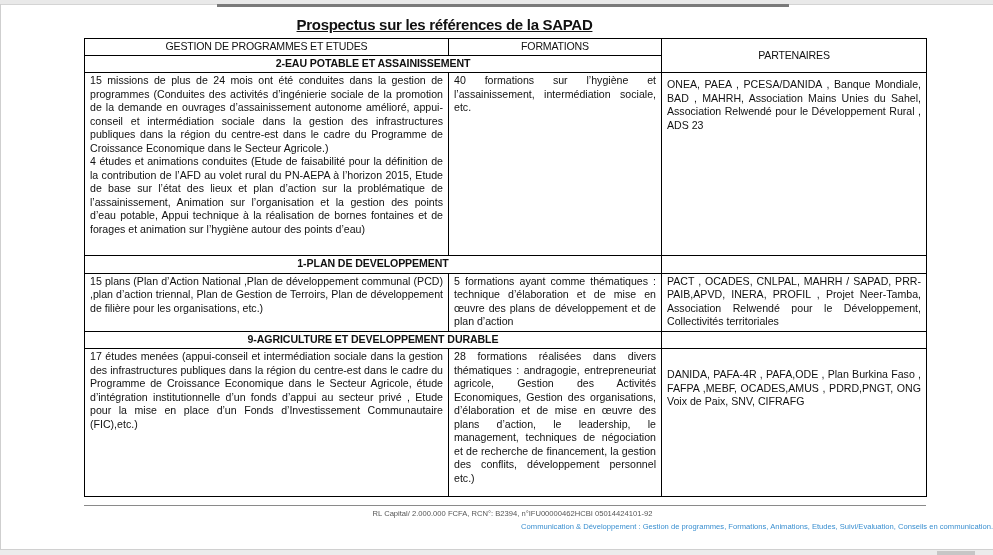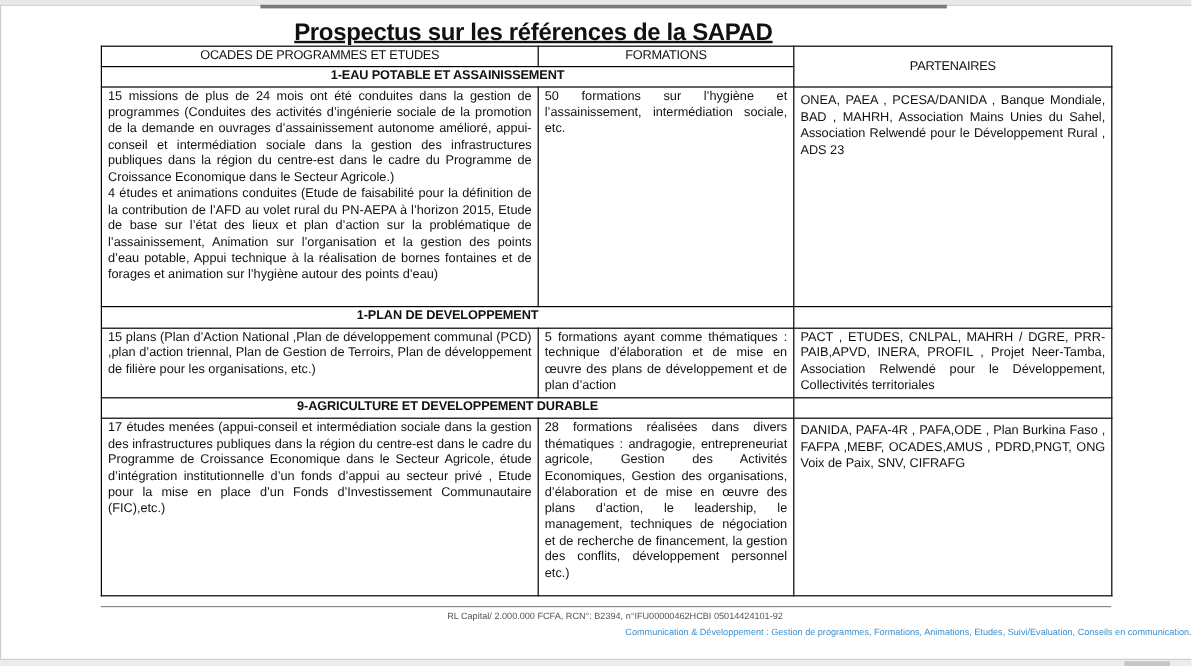--- a/index.html
+++ b/index.html
@@ -12,21 +12,21 @@
   .top-strip {
     position:absolute; left:0; top:0; width:993px; height:4px; background:#e9e9e9;
     border-bottom:1px solid #d4d4d4;
   }
   .top-rule {
     position:absolute; left:217px; top:4px; width:572px; height:3px; background:#7a7a7a;
   }
   .left-edge { position:absolute; left:0; top:4px; width:1px; height:545px; background:#cfcfcf; }
   .title {
     position:absolute; left:0; width:889px; top:16px; text-align:center;
-    font-size:20px; font-weight:bold; text-decoration:underline;
+    font-size:15px; font-weight:bold; text-decoration:underline;
     font-family:"Liberation Sans", sans-serif; letter-spacing:-0.3px;
   }
   table.ref {
     position:absolute; left:84px; top:38px; width:842px;
     border-collapse:collapse; table-layout:fixed;
     font-size:10.6px; line-height:13.5px;
   }
   table.ref td, table.ref th {
     border:1px solid #000; vertical-align:top; padding:1px 5px 2px 5px;
   }
@@ -68,52 +68,52 @@
 <div class="title">Prospectus sur les références de la SAPAD</div>
 
 <table class="ref">
   <colgroup>
     <col style="width:364px">
     <col style="width:213px">
     <col style="width:265px">
   </colgroup>
   <tbody>
       <tr>
-    <th>OCADES DE PROGRAMMES ET ETUDES</th>
+    <th>GESTION DE PROGRAMMES ET ETUDES</th>
     <th>FORMATIONS</th>
     <th rowspan="2" style="vertical-align:middle;">PARTENAIRES</th>
   </tr>
   <tr>
-    <td class="section" colspan="2">1-EAU POTABLE ET ASSAINISSEMENT</td>
+    <td class="section" colspan="2">2-EAU POTABLE ET ASSAINISSEMENT</td>
   </tr>
   <tr style="height:183px;">
     <td class="just">
       <div>15 missions de plus de 24 mois ont été conduites dans la gestion de programmes (Conduites des activités d’ingénierie sociale de la promotion de la demande en ouvrages d’assainissement autonome amélioré, appui-conseil et intermédiation sociale dans la gestion des infrastructures publiques dans la région du centre-est dans le cadre du Programme de Croissance Economique dans le Secteur Agricole.)</div>
       <div>4 études et animations conduites (Etude de faisabilité pour la définition de la contribution de l’AFD au volet rural du PN-AEPA à l’horizon 2015, Etude de base sur l’état des lieux et plan d’action sur la problématique de l’assainissement, Animation sur l’organisation et la gestion des points d’eau potable, Appui technique à la réalisation de bornes fontaines et de forages et animation sur l’hygiène autour des points d’eau)</div>
     </td>
-    <td class="just">50 formations sur l’hygiène et l’assainissement, intermédiation sociale, etc.</td>
+    <td class="just">40 formations sur l’hygiène et l’assainissement, intermédiation sociale, etc.</td>
     <td class="just" style="padding-top:5px;">ONEA, PAEA , PCESA/DANIDA , Banque Mondiale, BAD , MAHRH, Association Mains Unies du Sahel, Association Relwendé pour le Développement Rural , ADS 23</td>
   </tr>
   <tr>
     <td class="section" colspan="2">1-PLAN DE DEVELOPPEMENT</td>
     <td class="blank"></td>
   </tr>
   <tr style="height:58px;">
     <td class="just">15 plans (Plan d’Action National ,Plan de développement communal (PCD) ,plan d’action triennal,  Plan de Gestion de Terroirs, Plan de développement de filière pour les organisations, etc.)</td>
     <td class="just">5 formations ayant comme thématiques : technique d’élaboration et de mise en œuvre des plans de développement et de plan d’action</td>
-    <td class="just">PACT , ETUDES, CNLPAL, MAHRH / DGRE, PRR-PAIB,APVD, INERA, PROFIL , Projet Neer-Tamba, Association Relwendé pour le Développement, Collectivités territoriales</td>
+    <td class="just">PACT , OCADES, CNLPAL, MAHRH / SAPAD, PRR-PAIB,APVD, INERA, PROFIL , Projet Neer-Tamba, Association Relwendé pour le Développement, Collectivités territoriales</td>
   </tr>
   <tr>
     <td class="section" colspan="2">9-AGRICULTURE ET DEVELOPPEMENT DURABLE</td>
     <td class="blank"></td>
   </tr>
   <tr style="height:148px;">
     <td class="just">17 études menées (appui-conseil et intermédiation sociale dans la gestion des infrastructures publiques dans la région du centre-est dans le cadre du Programme de Croissance Economique dans le Secteur Agricole, étude d’intégration institutionnelle d’un fonds d’appui au secteur privé , Etude pour la mise en place d’un Fonds d’Investissement Communautaire (FIC),etc.)</td>
     <td class="just">28 formations réalisées dans divers thématiques : andragogie, entrepreneuriat agricole, Gestion des Activités Economiques, Gestion des organisations, d’élaboration et de mise en œuvre des plans d’action, le leadership, le management, techniques de négociation et de recherche de financement, la gestion des conflits, développement personnel etc.)</td>
-    <td class="just" style="padding-top:4px;">DANIDA, PAFA-4R , PAFA,ODE , Plan Burkina Faso , FAFPA ,MEBF, OCADES,AMUS , PDRD,PNGT, ONG Voix de Paix, SNV, CIFRAFG</td>
+    <td class="just" style="padding-top:19px;">DANIDA, PAFA-4R , PAFA,ODE , Plan Burkina Faso , FAFPA ,MEBF, OCADES,AMUS , PDRD,PNGT, ONG Voix de Paix, SNV, CIFRAFG</td>
   </tr>
 </tbody>
   </table>
 
 <div class="footer-rule"></div>
 <div class="footer1">RL Capital/ 2.000.000 FCFA, RCN°: B2394, n°IFU00000462HCBI 05014424101-92</div>
 <div class="footer2">Communication &amp; Développement : Gestion de programmes, Formations, Animations, Etudes, Suivi/Evaluation, Conseils en communication.</div>
 
 <div class="bottom-strip"></div>
 <div class="scroll-thumb"></div>

